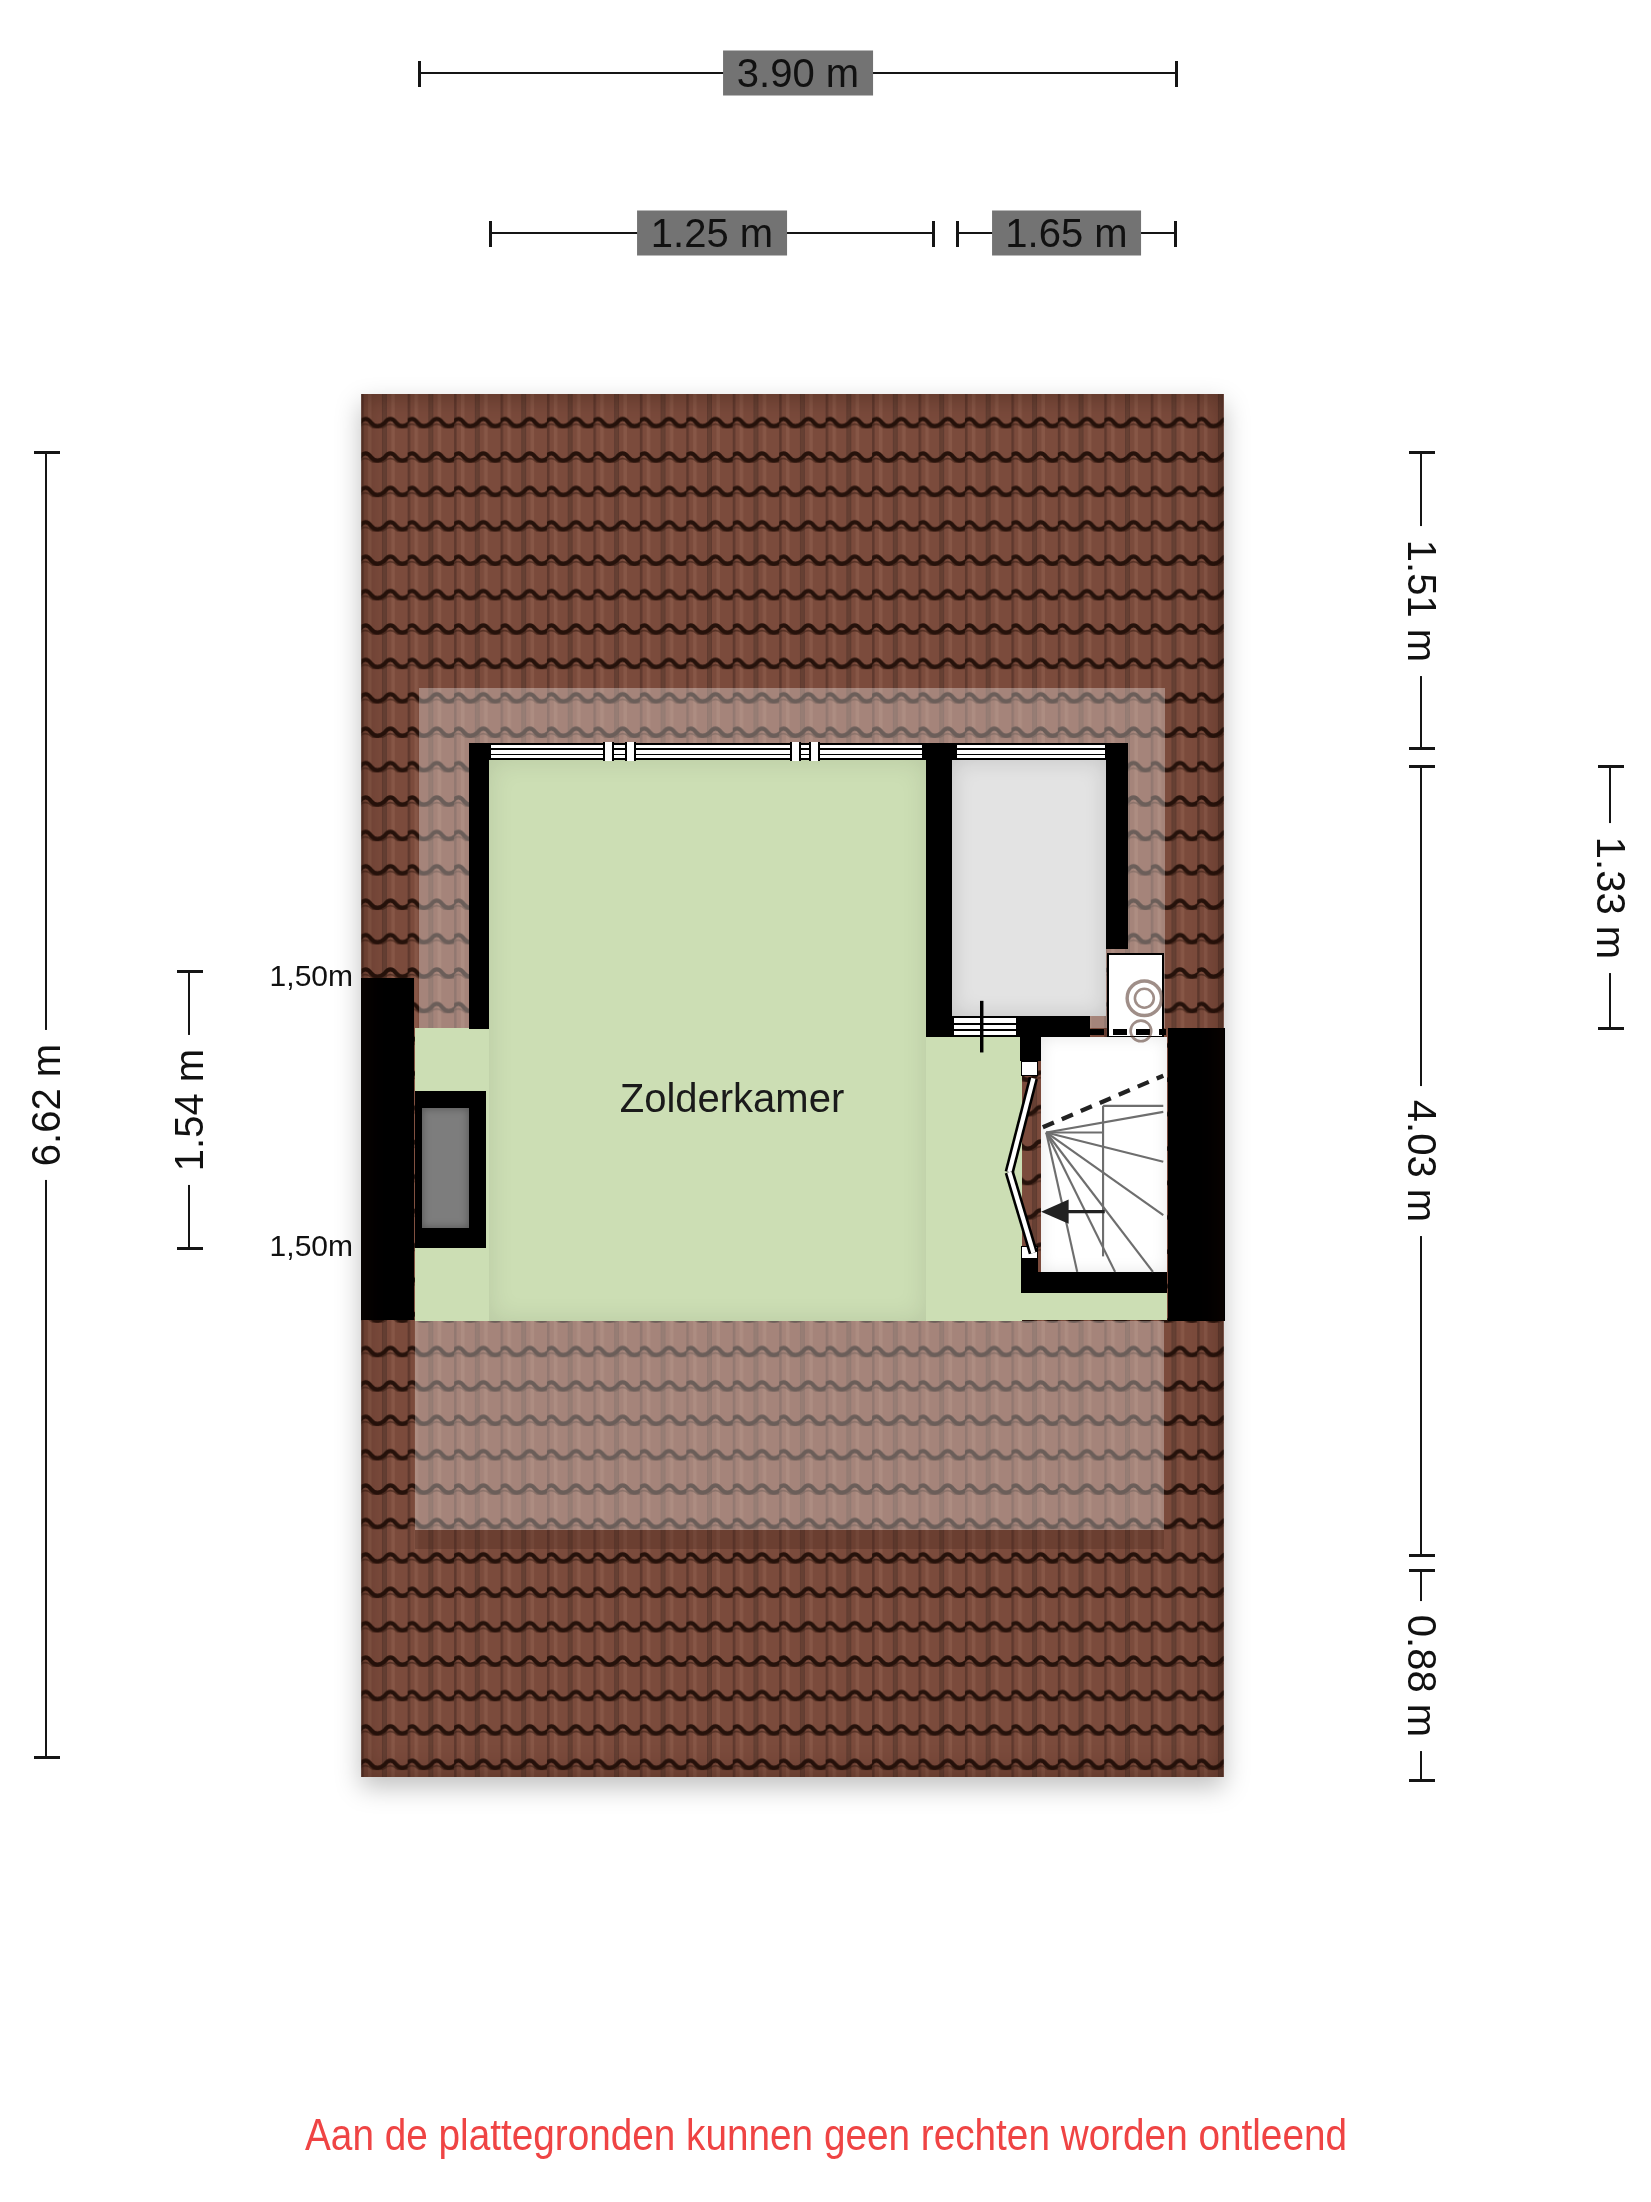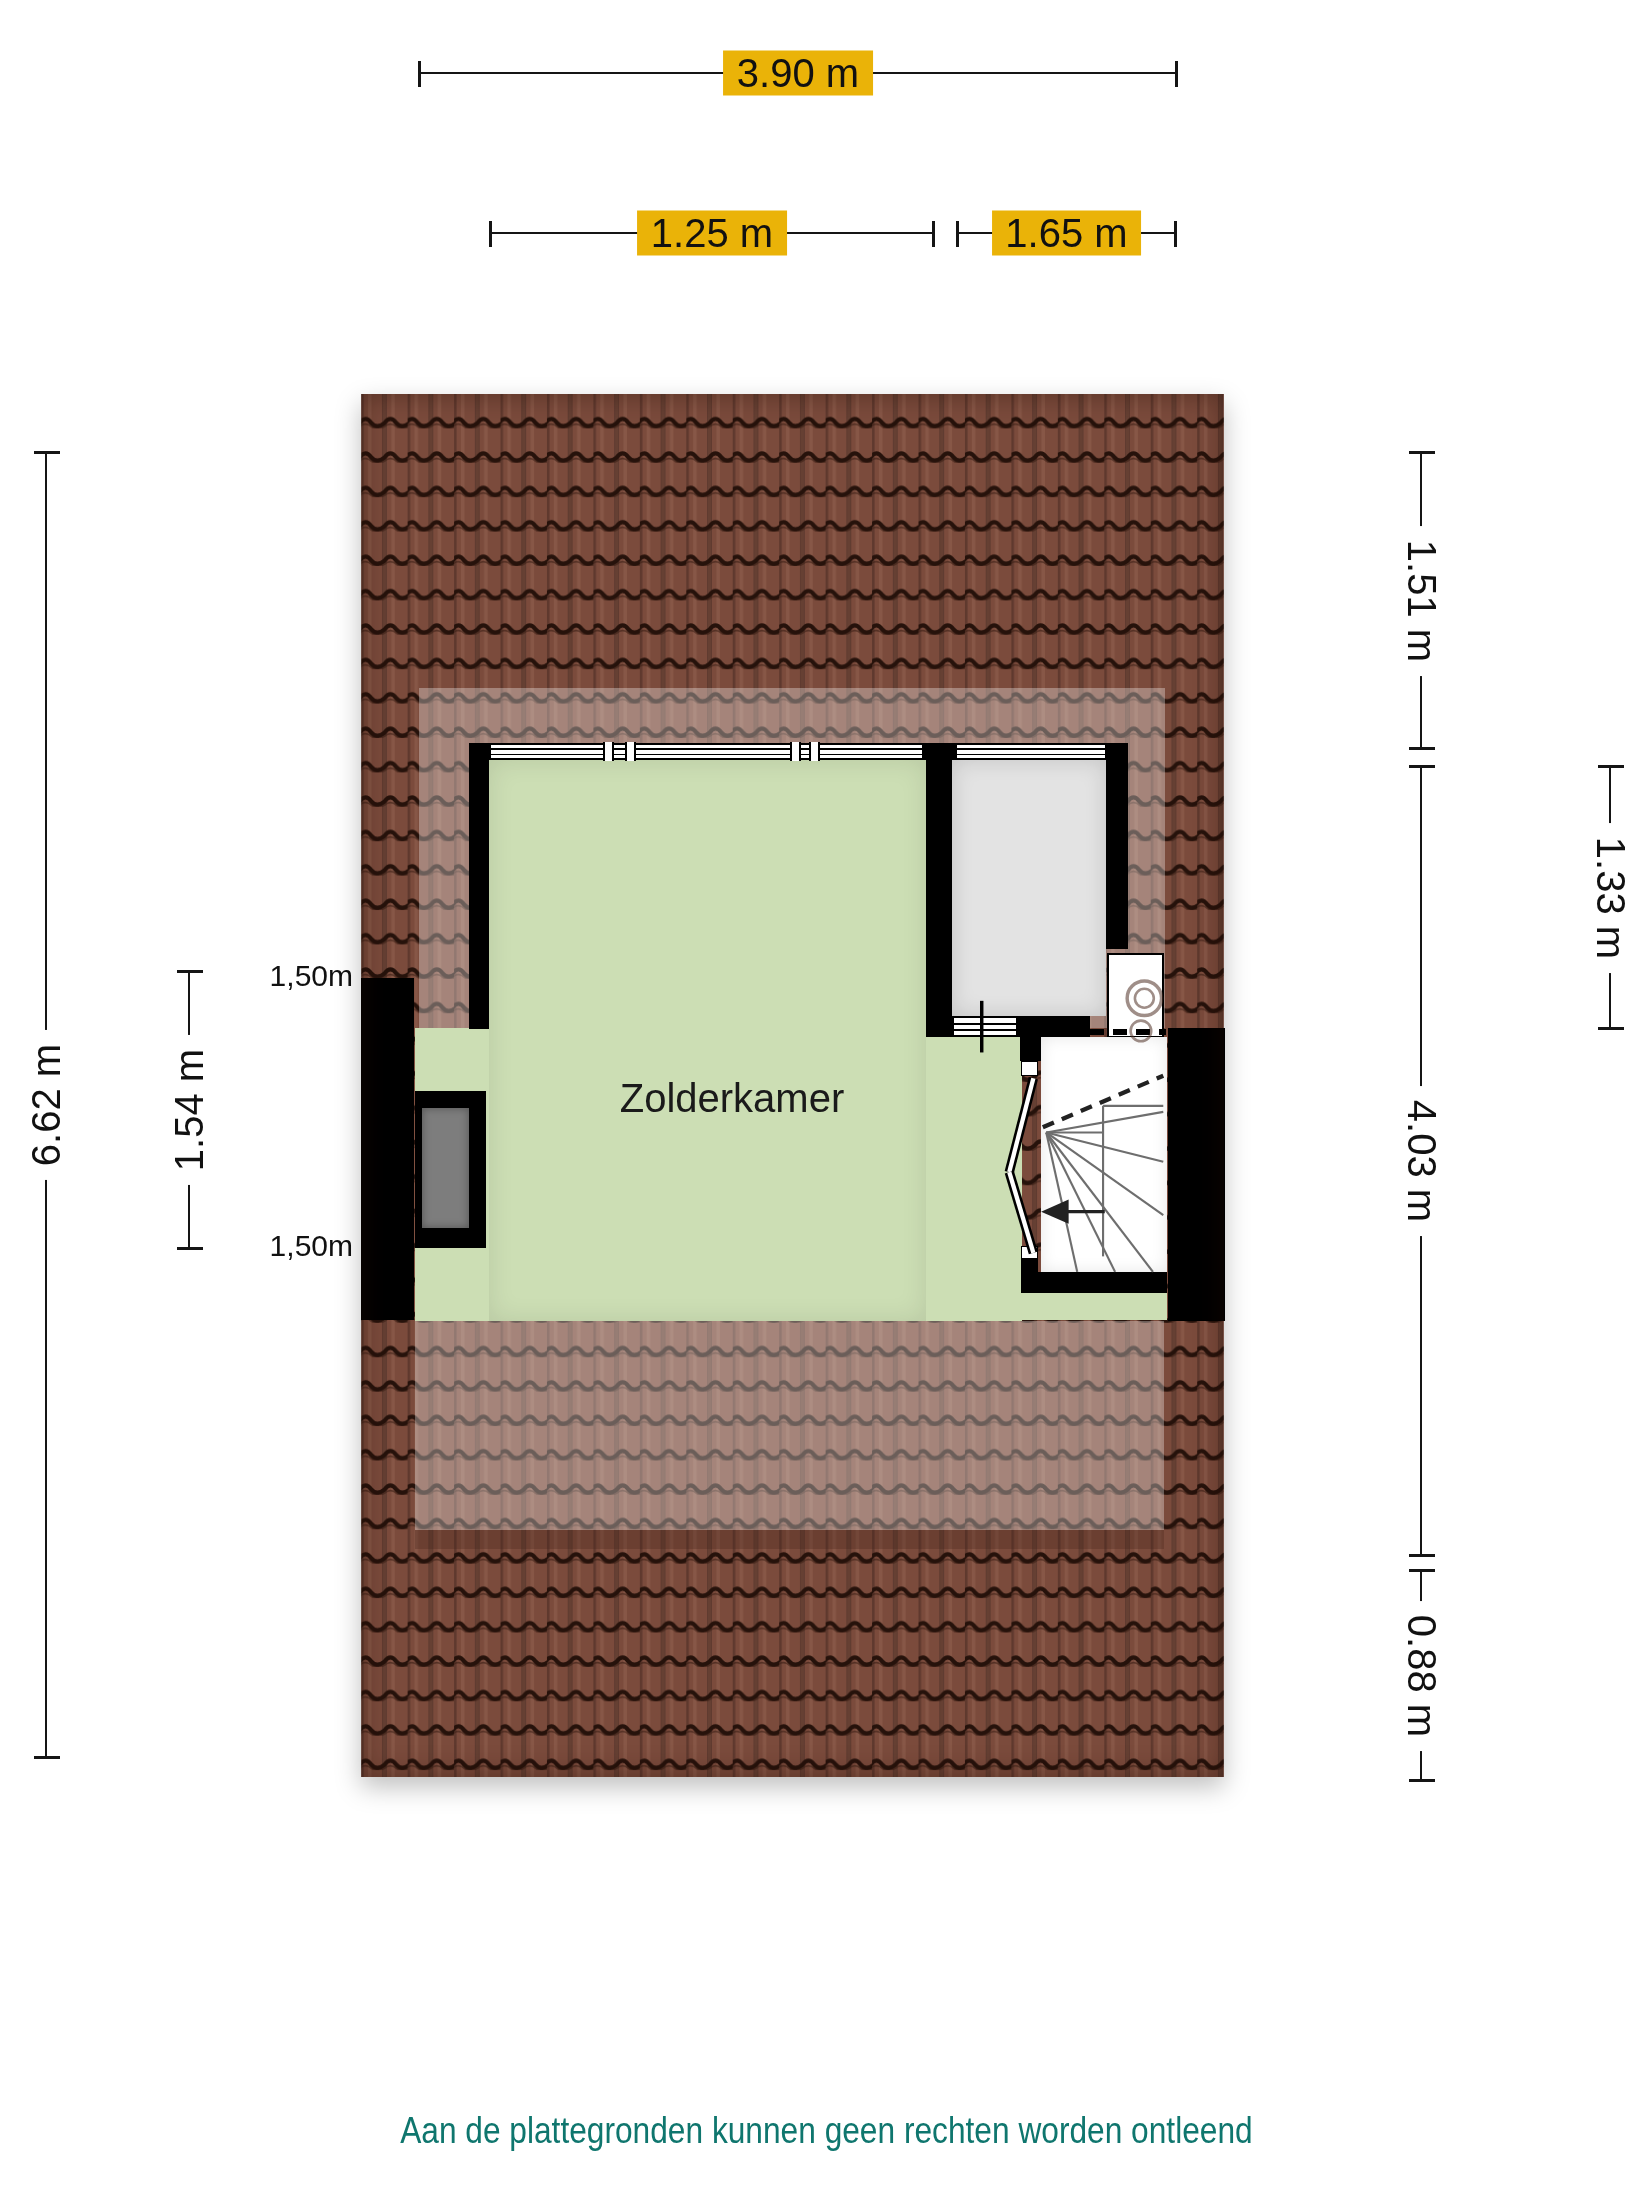--- a/index.html
+++ b/index.html
@@ -4,21 +4,21 @@
 <style>
   html,body{margin:0;padding:0;background:#fff;}
   #canvas{position:relative;width:1652px;height:2203px;background:#fff;overflow:hidden;
           font-family:"Liberation Sans", sans-serif;color:#111;}
   .abs{position:absolute;}
   
   .dimh{position:absolute;height:0;border-top:2.6px solid #151515;}
   .dimh .tick{position:absolute;top:-13px;width:2.6px;height:26px;background:#151515;}
   .dimh .tick.l{left:-0.9px;} .dimh .tick.r{right:-0.9px;}
   .dimh .lbl{position:absolute;left:50%;top:-0.9px;transform:translate(-50%,-50%);
-             background:#eab308;padding:0 13.8px;font-size:40px;white-space:nowrap;}
+             background:#737373;padding:0 13.8px;font-size:40px;white-space:nowrap;}
   .dimv{position:absolute;width:0;border-left:2.6px solid #151515;}
   .dimv .tick{position:absolute;left:-13px;height:2.6px;width:26px;background:#151515;}
   .dimv .tick.t{top:-0.9px;} .dimv .tick.b{bottom:-0.9px;}
   .dimv .lbl{position:absolute;top:50%;left:-0.9px;transform:translate(-50%,-50%) rotate(-90deg);
              background:#fff;padding:0 13.8px;font-size:40px;white-space:nowrap;}
   .dimv.rot-r .lbl{transform:translate(-50%,-50%) rotate(90deg);}
   
   .wall{position:absolute;background:#000;}
   .green{position:absolute;background:#ccdeb4;}
   .gray-room{position:absolute;background:#e3e3e3;box-shadow:inset 0 0 22.4px rgba(0,0,0,.14);}
@@ -28,21 +28,21 @@
   .win .mull{position:absolute;top:-2.6px;bottom:-2.6px;width:6.9px;background:#fff;
              border-left:2.6px solid #000;border-right:2.6px solid #000;}
   .whitebox{position:absolute;background:#fff;border:2.6px solid #000;box-sizing:border-box;}
   .dashes{position:absolute;height:6px;
           background:repeating-linear-gradient(90deg,#000 0 13.8px,transparent 13.8px 23px);}
   .stairwell{position:absolute;background:#fff;box-shadow:inset 0 0 15.5px rgba(0,0,0,.10);}
   .chimney-inner{position:absolute;background:#7d7d7d;box-shadow:inset 0 0 8.6px rgba(0,0,0,.35);}
   
   .marker{position:absolute;font-size:30px;line-height:36px;text-align:right;white-space:nowrap;}
   .room-label{position:absolute;font-size:40px;color:#1a1a1a;transform:translateX(-50%);white-space:nowrap;}
-  .footer{position:absolute;width:100%;text-align:center;font-size:36px;color:#0f766e;}
+  .footer{position:absolute;width:100%;text-align:center;font-size:44px;color:#ef4444;}
   .footer span{display:inline-block;transform:scaleX(.88);white-space:nowrap;}
   .roof-shadow{position:absolute;box-shadow:inset 0 0 29px rgba(35,12,4,.45), 0 10.3px 24px rgba(0,0,0,.25);
                pointer-events:none;}
   svg{display:block;}
 </style>
 </head>
 <body>
 
 <div id="canvas">
 

